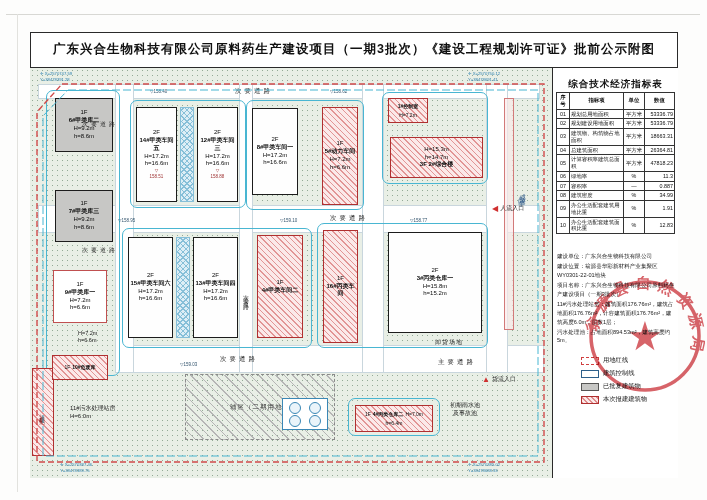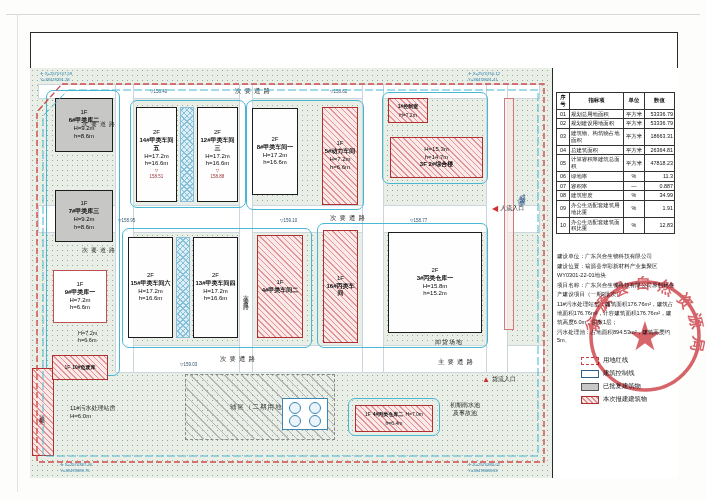--- a/index.html
+++ b/index.html
@@ -73,20 +73,21 @@
       background-image:repeating-linear-gradient(45deg,rgba(205,80,80,.6) 0 1px,rgba(0,0,0,0) 1px 3.5px);}
   .stamp{position:absolute;left:585px;top:276px;width:120px;height:120px;opacity:.85;mix-blend-mode:multiply;pointer-events:none;}
 </style>
 </head>
 <body>
 
 <div class="sheet">
   <div class="scanline-top"></div>
   <div class="scanline-left"></div>
   <div class="frame"></div>
+  <div class="titlebar">广东兴合生物科技有限公司原料药生产建设项目（一期3批次）《建设工程规划许可证》批前公示附图</div>
   <div class="divider"></div>
 
   <div class="plan">
 
     <div class="road" style="left:8px;top:16px;width:502px;height:15px;"></div>
     <div class="road" style="left:8px;top:137px;width:502px;height:28px;"></div>
     <div class="road" style="left:96px;top:277px;width:418px;height:28px;"></div>
     <div class="road" style="left:85px;top:16px;width:19px;height:289px;"></div>
     <div class="road" style="left:209px;top:16px;width:14px;height:289px;"></div>
     <div class="road" style="left:332px;top:16px;width:22px;height:289px;"></div>
@@ -259,20 +260,21 @@
     <div class="elev" style="left:380px;top:150px;">▽<span>158.77</span></div>
     <div class="elev" style="left:150px;top:294px;">▽<span>159.03</span></div>
 
     <svg class="bounds" width="522" height="410">
       <polygon points="32,16 514,16 514,394 7,394 7,44" fill="none" stroke="#d04a4a" stroke-width="1.4" stroke-dasharray="6 3"></polygon>
       <polygon points="38,22 508,22 508,388 13,388 13,48" fill="none" stroke="#49b6d2" stroke-width="1" stroke-dasharray="8 3"></polygon>
     </svg>
   </div>
 
   <div class="panel">
+    <div class="tbl-title">综合技术经济指标表</div>
     <table class="idx">
       <tbody>
           <tr>
         <th style="width:10px;">序号</th>
         <th>指标项</th>
         <th style="width:18px;">单位</th>
         <th style="width:27px;">数值</th>
       </tr>
       <tr>
             <td class="c">01</td>

